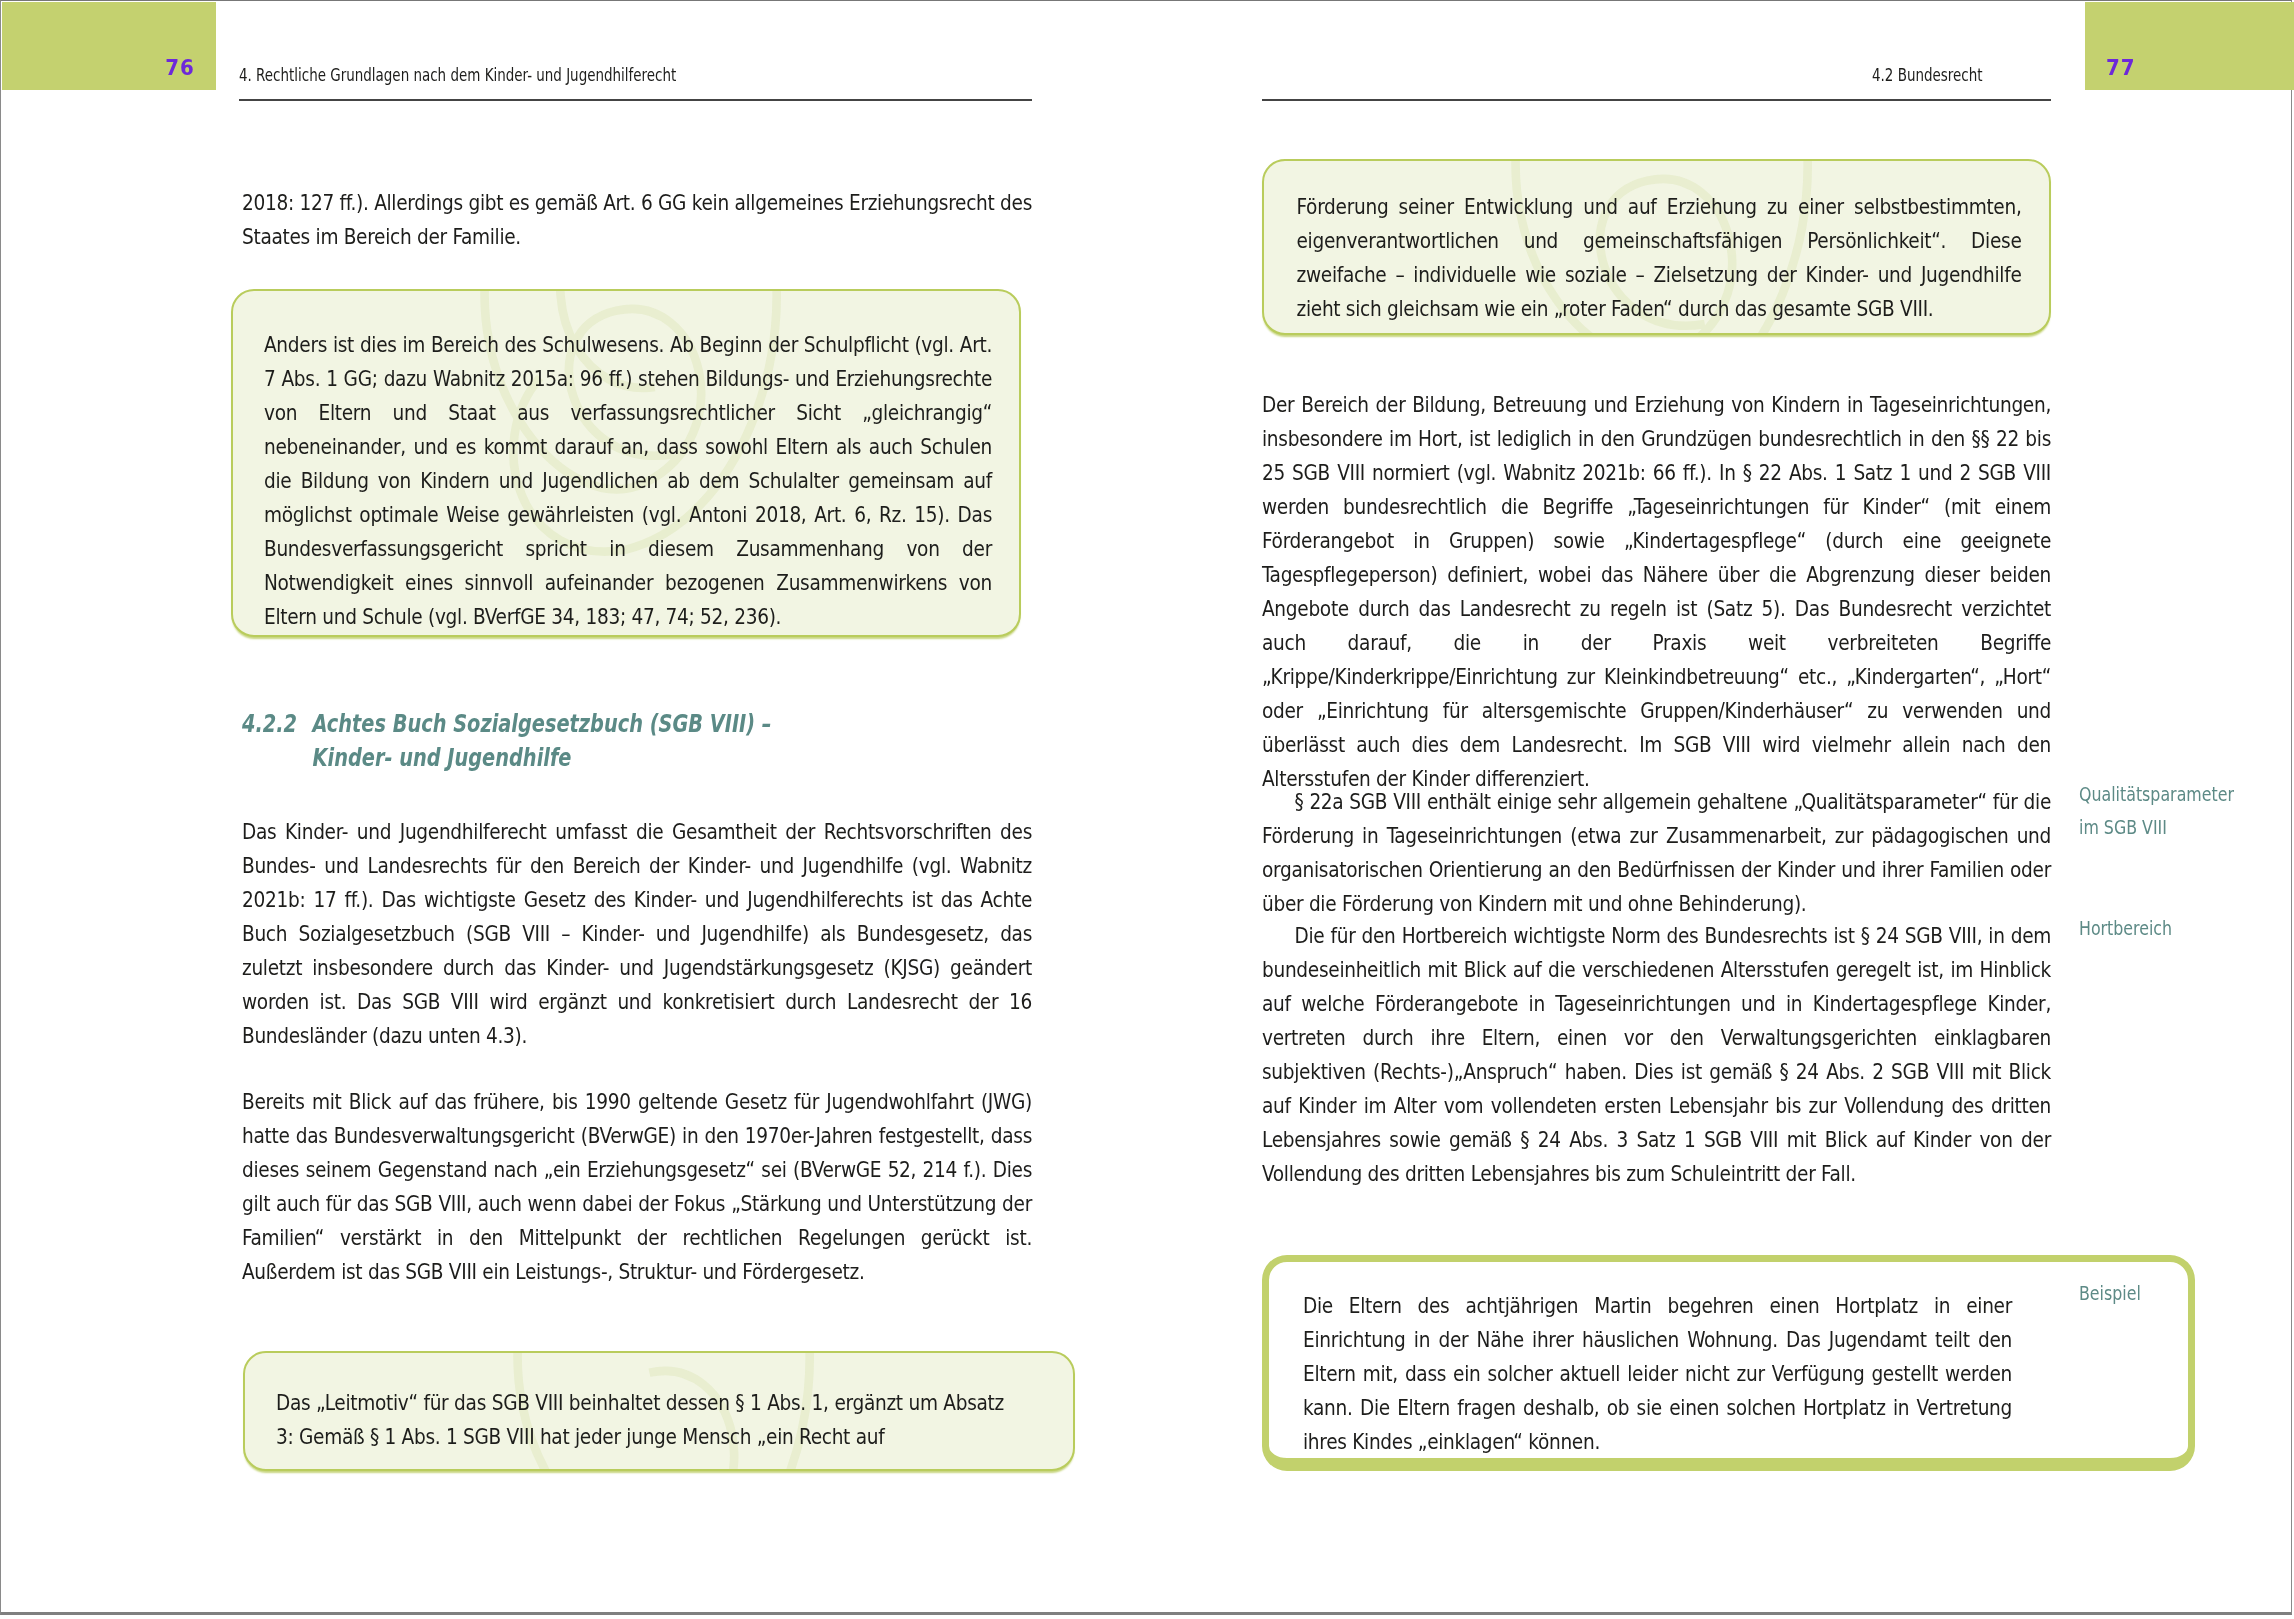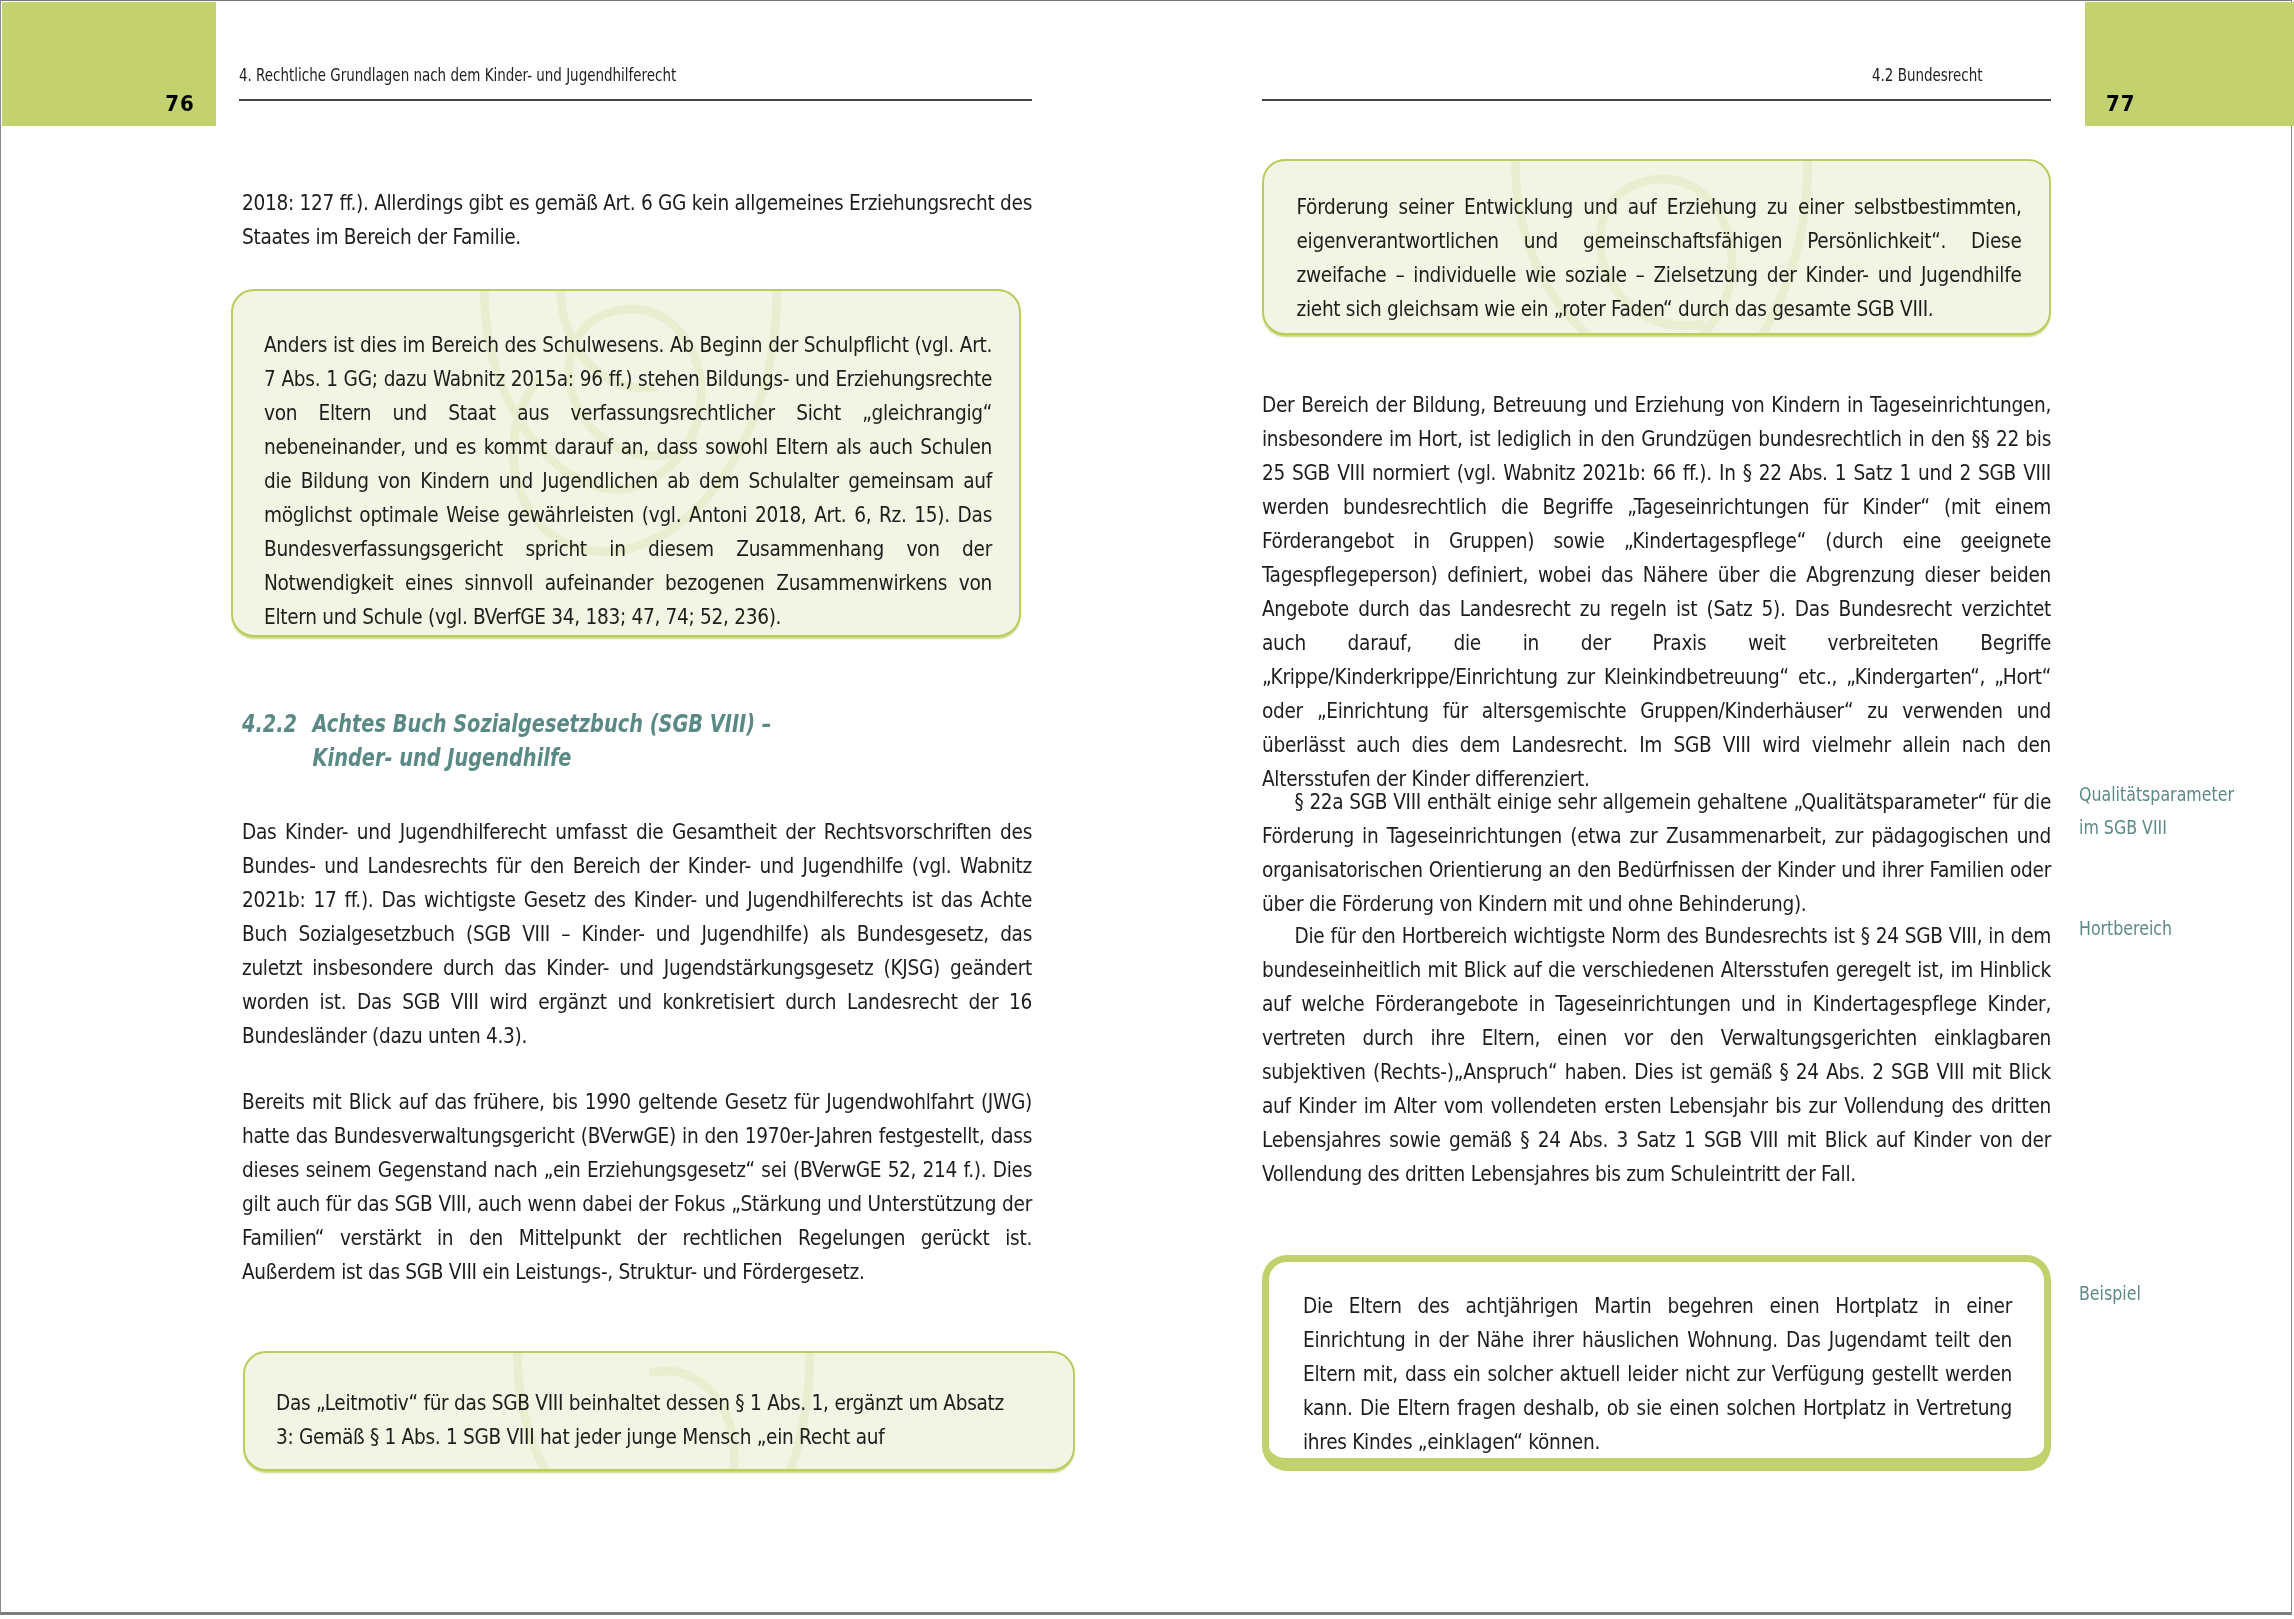--- a/index.html
+++ b/index.html
@@ -9,22 +9,22 @@
     font-family: "DejaVu Sans Condensed", "DejaVu Sans", sans-serif;
     color: #1d1d1b;
   }
   .frame {
     position: absolute; left: 0; top: 0; width: 2292px; height: 1615px;
     border-top: 1.9px solid #777; border-left: 1.9px solid #8a8a8a;
     border-right: 1.9px solid #8a8a8a; border-bottom: 3.8px solid #7f7f7f;
     box-sizing: border-box;
   }
   .tab {
-    position: absolute; top: 1.9px; height: 124px; background: #c4d16f;
-    color: #000000; font-weight: bold; font-size: 22px; letter-spacing: 1px;
+    position: absolute; top: 1.9px; height: 88px; background: #c4d16f;
+    color: #6d28d9; font-weight: bold; font-size: 22px; letter-spacing: 1px;
   }
   .tab span { position: absolute; bottom: 9.6px; }
   .tab-left { left: 1.9px; width: 214px; }
   .tab-left span { right: 21px; }
   .tab-right { left: 2079px; width: 212px; margin-left: 6px; }
   .tab-right span { left: 21px; }
   .running-head {
     position: absolute; top: 65px; font-size: 17px; color: #1d1d1b;
     transform: scaleX(0.88); transform-origin: left top;
   }
@@ -128,17 +128,17 @@
 
 <div class="para" style="left:1262px; top:777px; width:789px;"><span class="indent"></span><span>§ 22a SGB VIII enthält einige sehr allgemein gehaltene „Qualitätsparameter“ für die Förderung in Tageseinrichtungen (etwa zur Zusammenarbeit, zur pädagogischen und organisatorischen Orientierung an den Bedürfnissen der Kinder und ihrer Familien oder über die Förderung von Kindern mit und ohne Behinderung).</span></div>
 <div class="margin-note" style="top:778px;">
   <div>Qualitätsparameter</div>
   <div>im SGB VIII</div>
 </div>
 
 <div class="para" style="left:1262px; top:911px; width:789px;"><span class="indent"></span><span>Die für den Hortbereich wichtigste Norm des Bundesrechts ist § 24 SGB VIII, in dem bundeseinheitlich mit Blick auf die verschiedenen Altersstufen geregelt ist, im Hinblick auf welche Förderangebote in Tageseinrichtungen und in Kindertagespflege Kinder, vertreten durch ihre Eltern, einen vor den Verwaltungsgerichten einklagbaren subjektiven (Rechts-)„Anspruch“ haben. Dies ist gemäß § 24 Abs. 2 SGB VIII mit Blick auf Kinder im Alter vom vollendeten ersten Lebensjahr bis zur Vollendung des dritten Lebensjahres sowie gemäß § 24 Abs. 3 Satz 1 SGB VIII mit Blick auf Kinder von der Vollendung des dritten Lebensjahres bis zum Schuleintritt der Fall.</span></div>
 <div class="margin-note" style="top:912px;">Hortbereich</div>
 
-<div class="box-example" style="left:1262px; top:1255px; width:789px; height:216px; padding:19px 31px 0 34px;">
+<div class="box-example" style="left:1262px; top:1255px; width:933px; height:216px; padding:19px 31px 0 34px;">
   <div class="para" style="position:relative; width:709px;">Die Eltern des achtjährigen Martin begehren einen Hortplatz in einer Einrichtung in der Nähe ihrer häuslichen Wohnung. Das Jugendamt teilt den Eltern mit, dass ein solcher aktuell leider nicht zur Verfügung gestellt werden kann. Die Eltern fragen deshalb, ob sie einen solchen Hortplatz in Vertretung ihres Kindes „einklagen“ können.</div>
 </div>
 <div class="margin-note" style="top:1277px;">Beispiel</div>
 
 
 </body></html>

